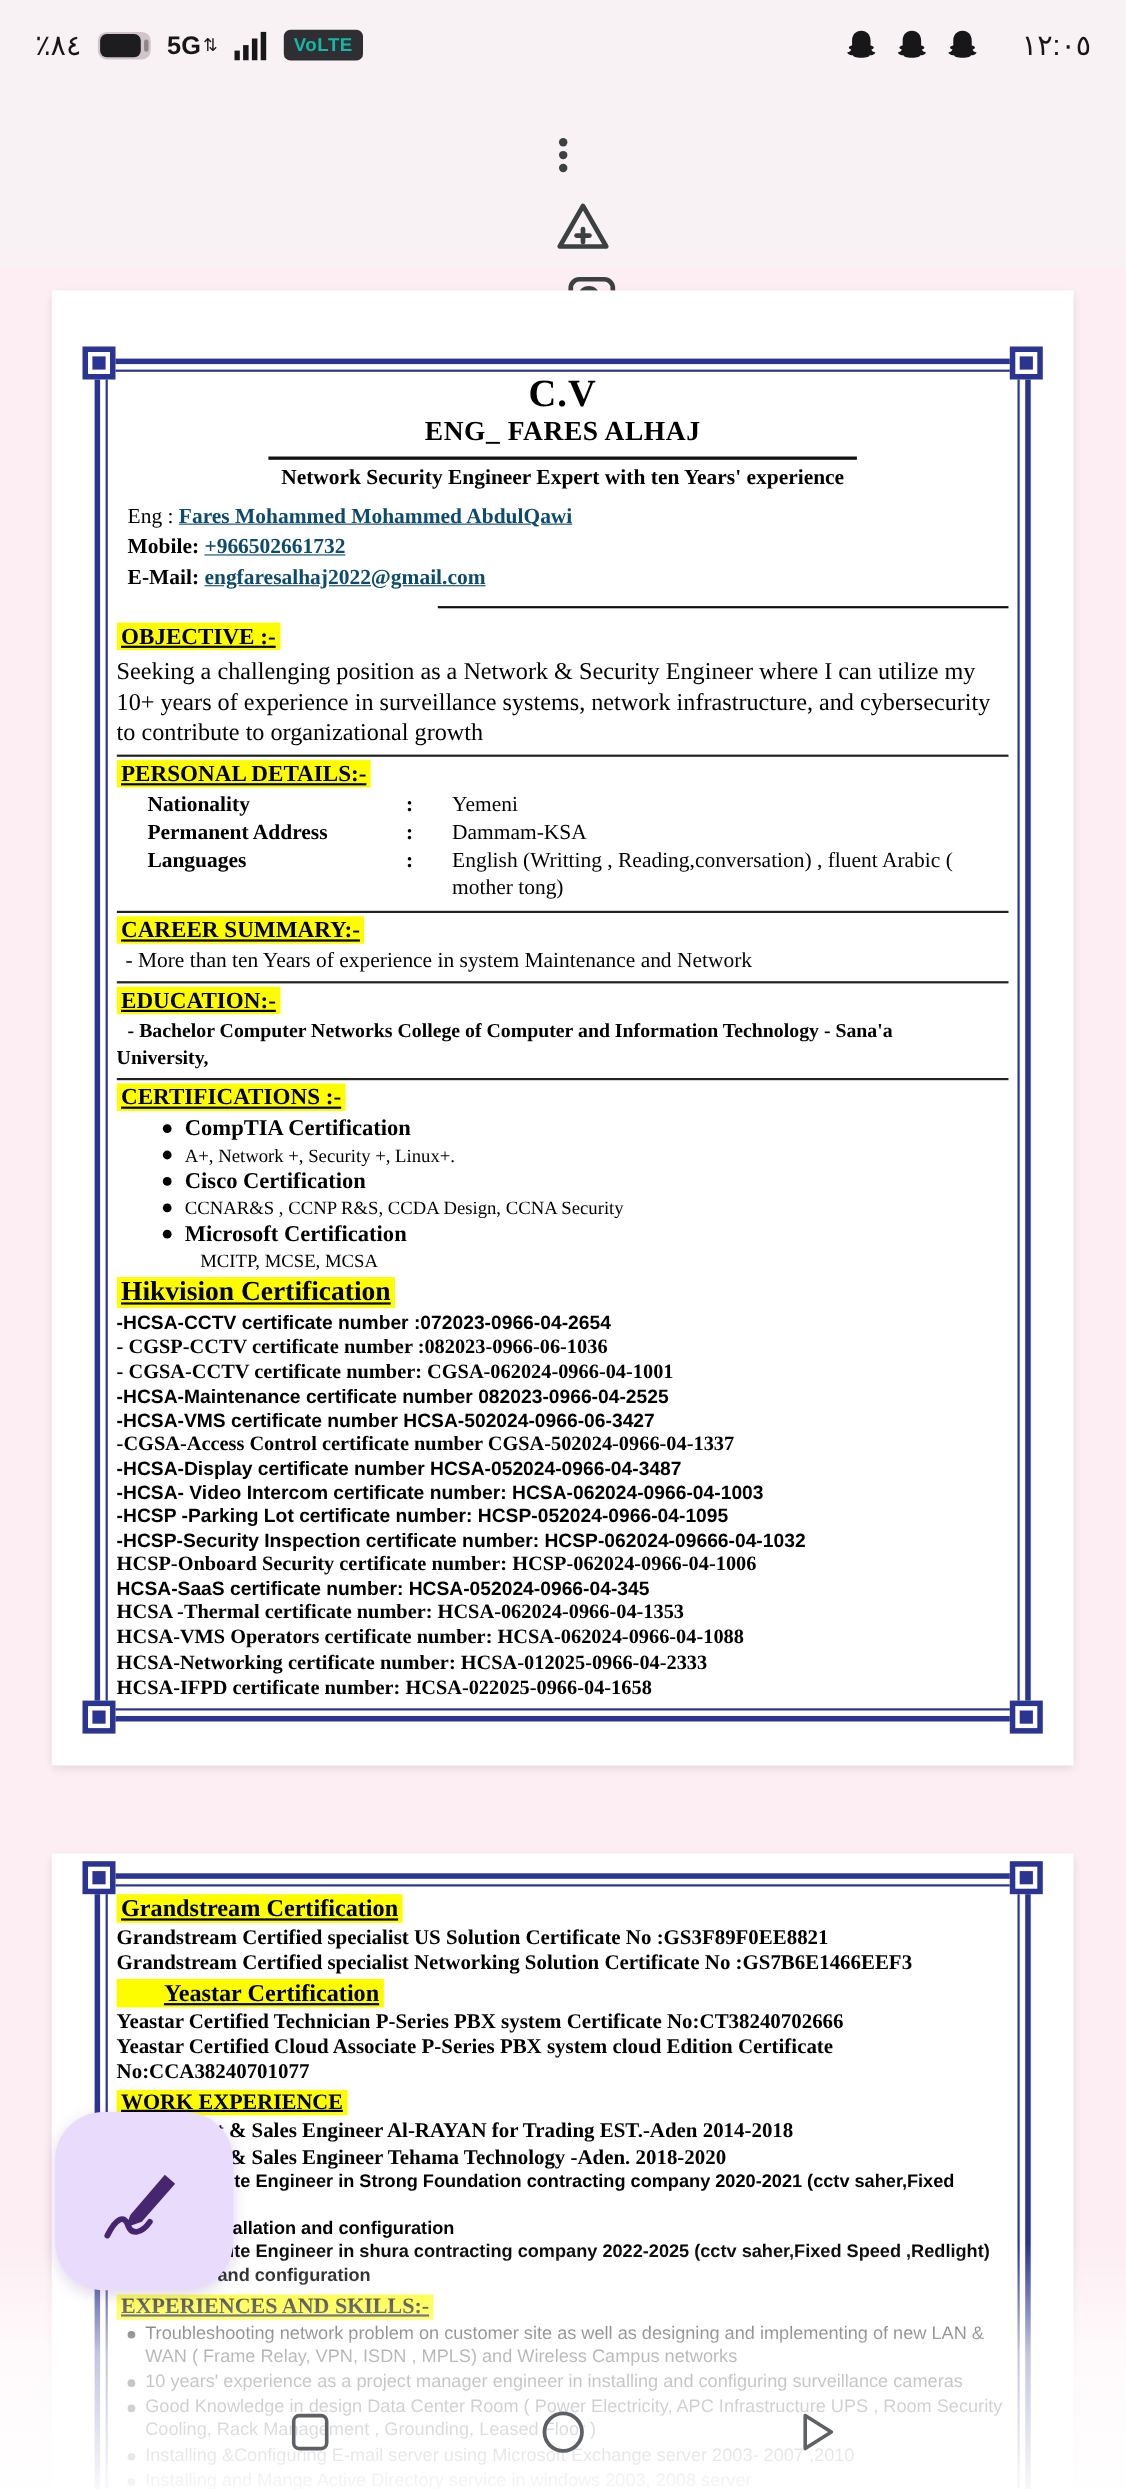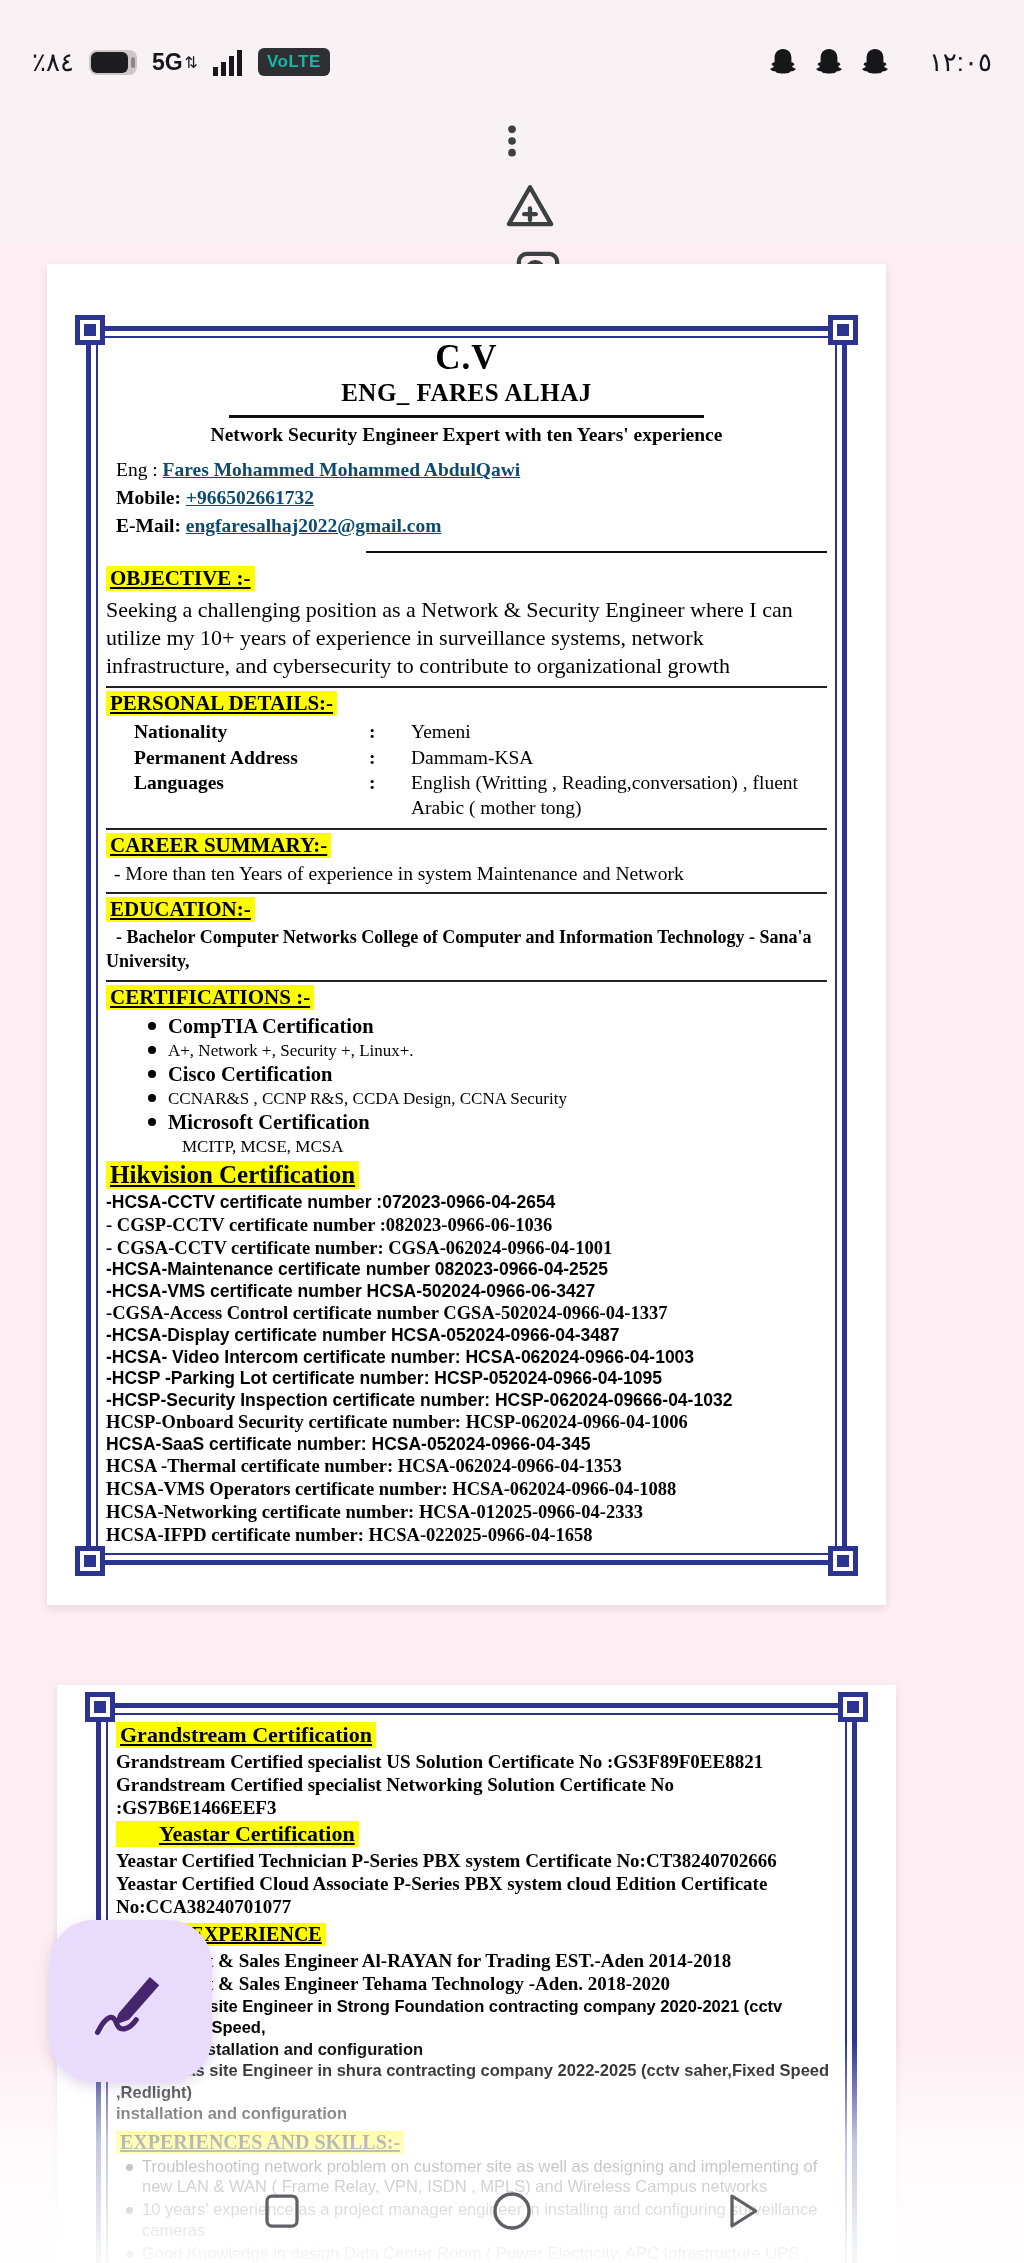--- a/index.html
+++ b/index.html
@@ -2,40 +2,40 @@
 <html><head>
 <meta charset="utf-8">
 <style>
   html,body{margin:0;padding:0;}
   body{
     width:1024px;height:2263px;position:relative;overflow:hidden;
     background:#fdeef3;font-family:"Liberation Serif",serif;color:#000;
   }
   
   .topbar-bg{position:absolute;top:0;left:0;right:0;height:243px;background:#f8f2f4;}
-  .statusbar{position:absolute;top:27px;left:0;right:0;height:70px;display:flex;align-items:center;
+  .statusbar{position:absolute;top:6px;left:0;right:0;height:70px;display:flex;align-items:center;
     padding:0 32px;font-family:"Liberation Sans",sans-serif;color:#17171a;box-sizing:border-box;}
   .sb-left{display:flex;align-items:center;gap:15px;}
   .sb-right{margin-left:auto;display:flex;align-items:center;gap:14px;}
   .sb-text{font-size:26px;}
   .battery{position:relative;width:48px;height:25px;border-radius:8px;background:#cfc5ca;display:inline-block;}
   .battery-fill{position:absolute;top:2px;bottom:2px;left:2px;right:9px;background:#1d1d20;border-radius:6px;}
   .battery-tip{position:absolute;right:2px;top:7px;width:4px;height:11px;background:#8f868b;border-radius:2px;}
   .sb-5g{display:flex;align-items:center;gap:2px;font-size:23px;font-weight:bold;}
   .updown{font-size:16px;font-weight:normal;}
   .volte{background:#2f2f33;color:#14b8a6;font-size:17px;font-weight:bold;border-radius:6px;padding:4px 9px;letter-spacing:.5px;}
   .time{font-size:26px;margin-left:24px;}
   .toolbar{position:absolute;top:108px;left:0;right:0;height:135px;display:flex;align-items:center;
     padding:0 30px;box-sizing:border-box;font-family:"Liberation Sans",sans-serif;flex-direction:column;}
   .tb-icon{display:flex;align-items:center;justify-content:center;width:66px;height:66px;flex:none;}
   .tb-title{flex:1;text-align:center;font-size:33px;color:#202124;white-space:nowrap;overflow:hidden;}
   
-  .page{position:absolute;left:47px;width:839px;background:#fff;box-shadow:0 3px 8px rgba(0,0,0,.10);overflow:hidden;text-decoration:underline;}
+  .page{position:absolute;left:47px;width:929px;background:#fff;box-shadow:0 3px 8px rgba(0,0,0,.10);overflow:hidden;text-decoration:underline;}
   .page1{top:264px;height:1341px;}
-  .page2{top:1685px;height:578px;margin-left:10px;}
+  .page2{top:1685px;height:578px;}
   .frame{position:absolute;border:5px solid #2c3492;}
   .page1 .frame{left:39px;right:39px;top:62px;bottom:40px;}
   .page2 .frame{left:39px;right:39px;top:18px;bottom:-20px;}
   .frame::after{content:"";position:absolute;inset:5px;border:2px solid #2c3492;}
   .corner{position:absolute;width:20px;height:20px;border:5px solid #2c3492;background:#fff;z-index:2;}
   .corner::after{content:"";position:absolute;inset:4px;background:#2c3492;}
   .c-tl{top:-16px;left:-16px}.c-tr{top:-16px;right:-16px}.c-bl{bottom:-16px;left:-16px}.c-br{bottom:-16px;right:-16px}
   .page-inner{position:absolute;left:59px;right:59px;overflow:hidden;}
   .page1 .page-inner{top:74px;bottom:44px;}
   .page2 .page-inner{top:34px;bottom:0;overflow:visible;}

